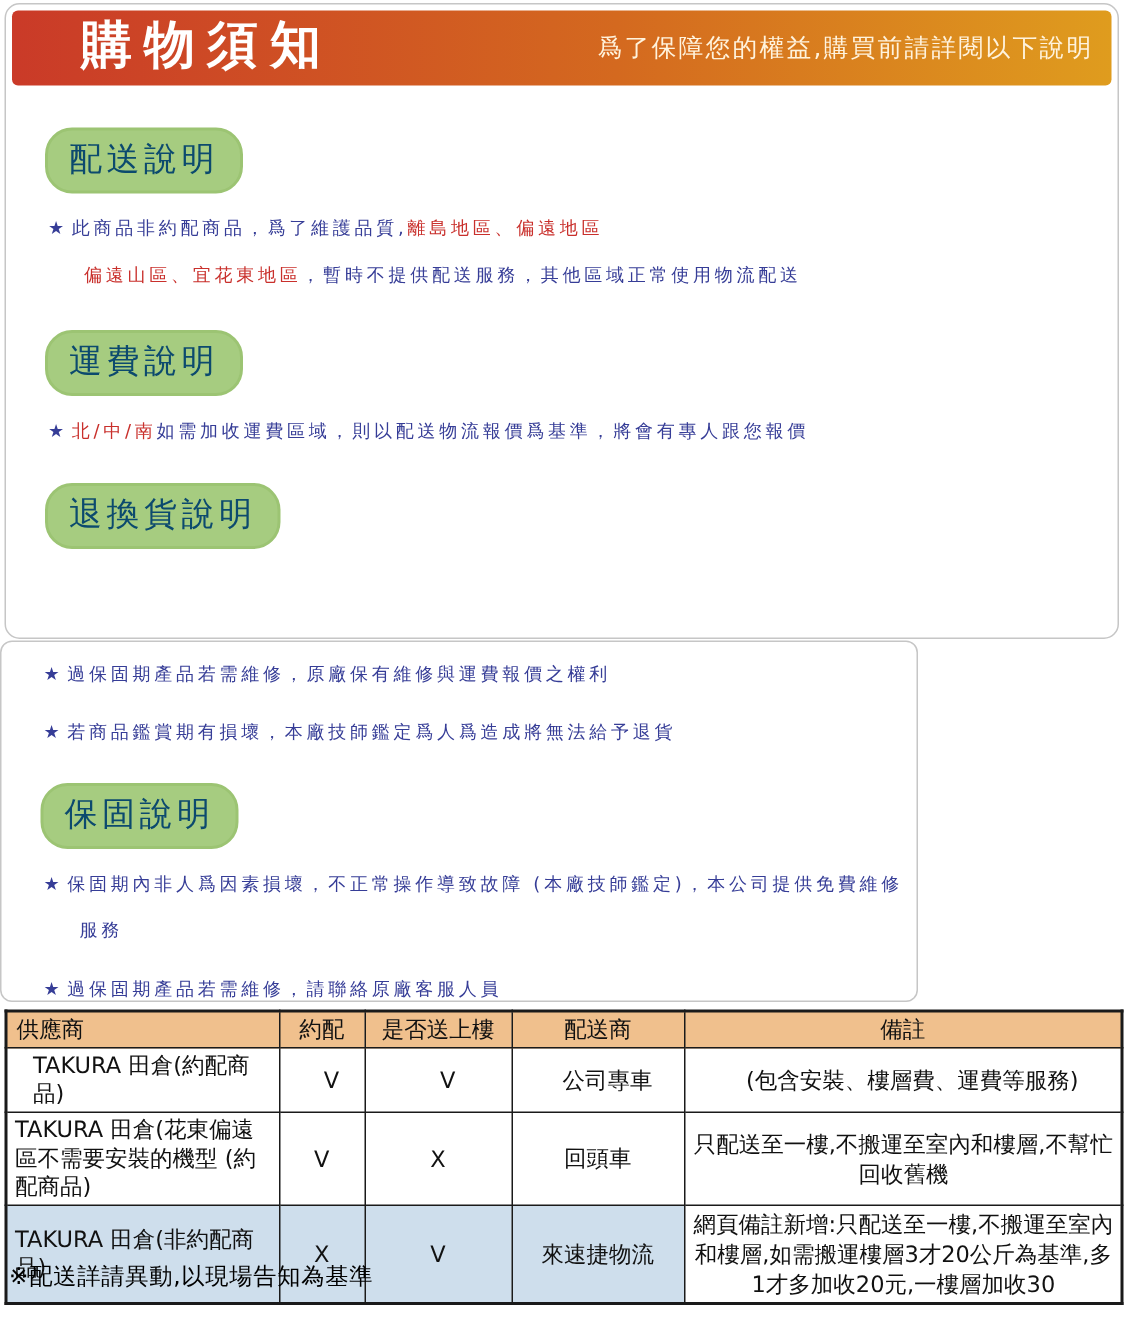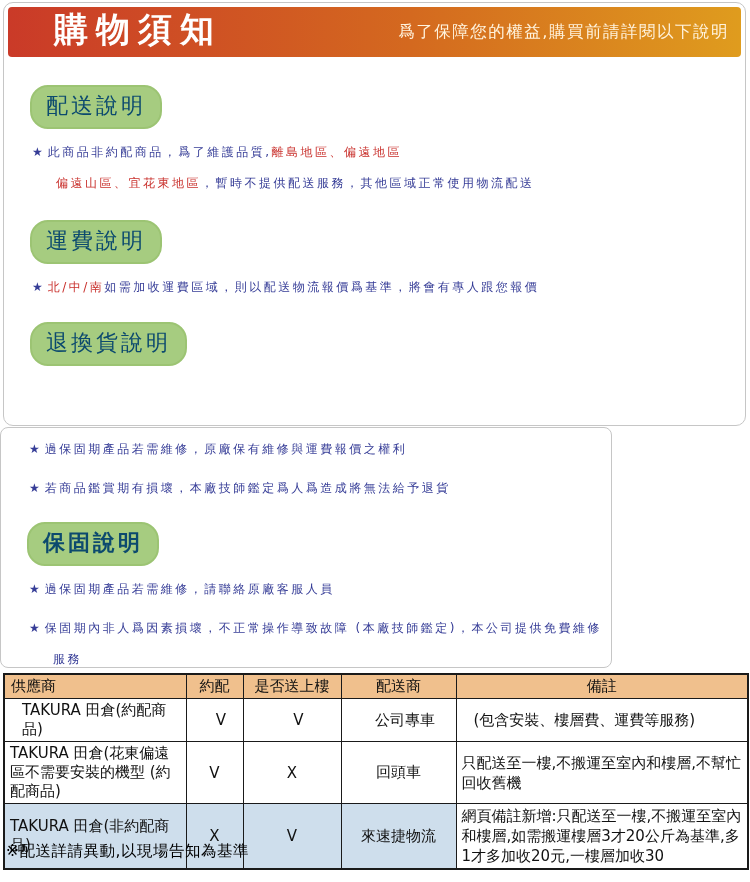--- a/index.html
+++ b/index.html
@@ -16,38 +16,38 @@
     padding:0 12px 0 46px;box-sizing:border-box;}
   .banner-title{font-size:34px;font-weight:bold;color:#ffffff;letter-spacing:8px;white-space:nowrap;}
   .banner-subtitle{font-size:16.5px;color:#fff3dd;letter-spacing:1.5px;margin-top:14px;white-space:nowrap;}
 
   .pill{display:inline-block;margin:0 0 0 26px;background:#a6cc80;color:#0c4a6e;
     font-size:22px;letter-spacing:3px;padding:4px 14px 6px 14px;border-radius:18px;
     border:2px solid #9cc473;}
   .pill.m1{margin-top:24px;}
   .pill.m2{margin-top:21px;}
   .pill.m3{margin-top:19px;}
-  .pill.m4{margin-top:18px;font-weight:bold;}
+  .pill.m4{margin-top:18px;}
 
   .bullet{margin:8px 8px 0 0;padding-left:52px;text-indent:-24px;
     font-size:12px;line-height:31px;letter-spacing:2.5px;color:#363d97;}
   .bullet .star{margin-right:5px;letter-spacing:0;}
   .red{color:#c9302c;}
   .tight{margin-top:6px;}
 
   .table-wrap{position:absolute;left:3px;top:673px;width:744px;}
   table{border-collapse:collapse;width:744px;table-layout:fixed;
     font-size:15px;color:#111;border:2px solid #1a1a1a;}
   th,td{border:1px solid #1a1a1a;padding:2px 4px;box-sizing:border-box;vertical-align:middle;}
   thead th{background:#f0c08d;font-weight:normal;height:24px;text-align:center;font-family:Liberation Serif, serif;}
   thead th.first{text-align:left;padding-left:6px;}
   col.c1{width:182px;} col.c2{width:57px;} col.c3{width:98px;} col.c4{width:115px;} col.c5{width:292px;}
   td.supplier{text-align:left;padding-left:5px;line-height:19px;}
   td.mark,td.carrier{text-align:center;}
-  td.note{text-align:left;line-height:20px;padding-left:5px;}
+  td.note{text-align:center;line-height:20px;padding-left:5px;}
   tr.r1 td{height:28px;padding-left:17px;}
   tr.r2 td{height:42px;}
   tr.r3 td{height:62px;}
   td.hl{background:#cedeec;}
 
   .footnotes{position:absolute;left:6px;top:842px;font-size:15.5px;line-height:18px;
     color:#000;letter-spacing:0.5px;}
   .footnotes div{white-space:nowrap;}
 </style>
 </head>
@@ -79,24 +79,24 @@
   <div class="card card2">
     <p class="bullet tight">
       <span class="star">★</span><span>過保固期產品若需維修，原廠保有維修與運費報價之權利</span>
     </p>
     <p class="bullet">
       <span class="star">★</span><span>若商品鑑賞期有損壞，本廠技師鑑定爲人爲造成將無法給予退貨</span>
     </p>
 
     <div class="pill m4">保固說明</div>
     <p class="bullet">
-      <span class="star">★</span><span>過保固期產品若需維修，請聯絡原廠客服人員</span>
+      <span class="star">★</span><span>保固期內非人爲因素損壞，不正常操作導致故障 (本廠技師鑑定)，本公司提供免費維修服務</span>
     </p>
     <p class="bullet">
-      <span class="star">★</span><span>保固期內非人爲因素損壞，不正常操作導致故障 (本廠技師鑑定)，本公司提供免費維修服務</span>
+      <span class="star">★</span><span>過保固期產品若需維修，請聯絡原廠客服人員</span>
     </p>
     
   </div>
 
   <div class="table-wrap">
     <table>
       <colgroup>
           <col class="c1">
           <col class="c2">
           <col class="c3">

